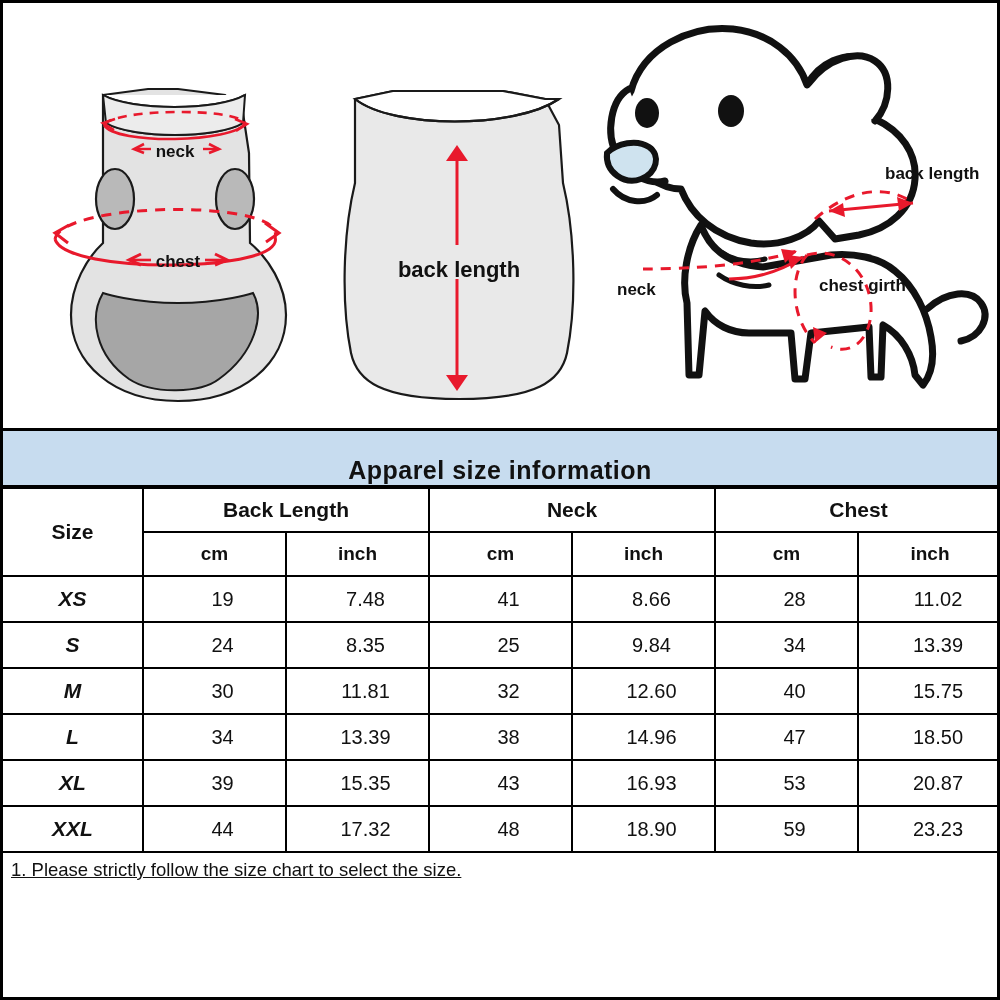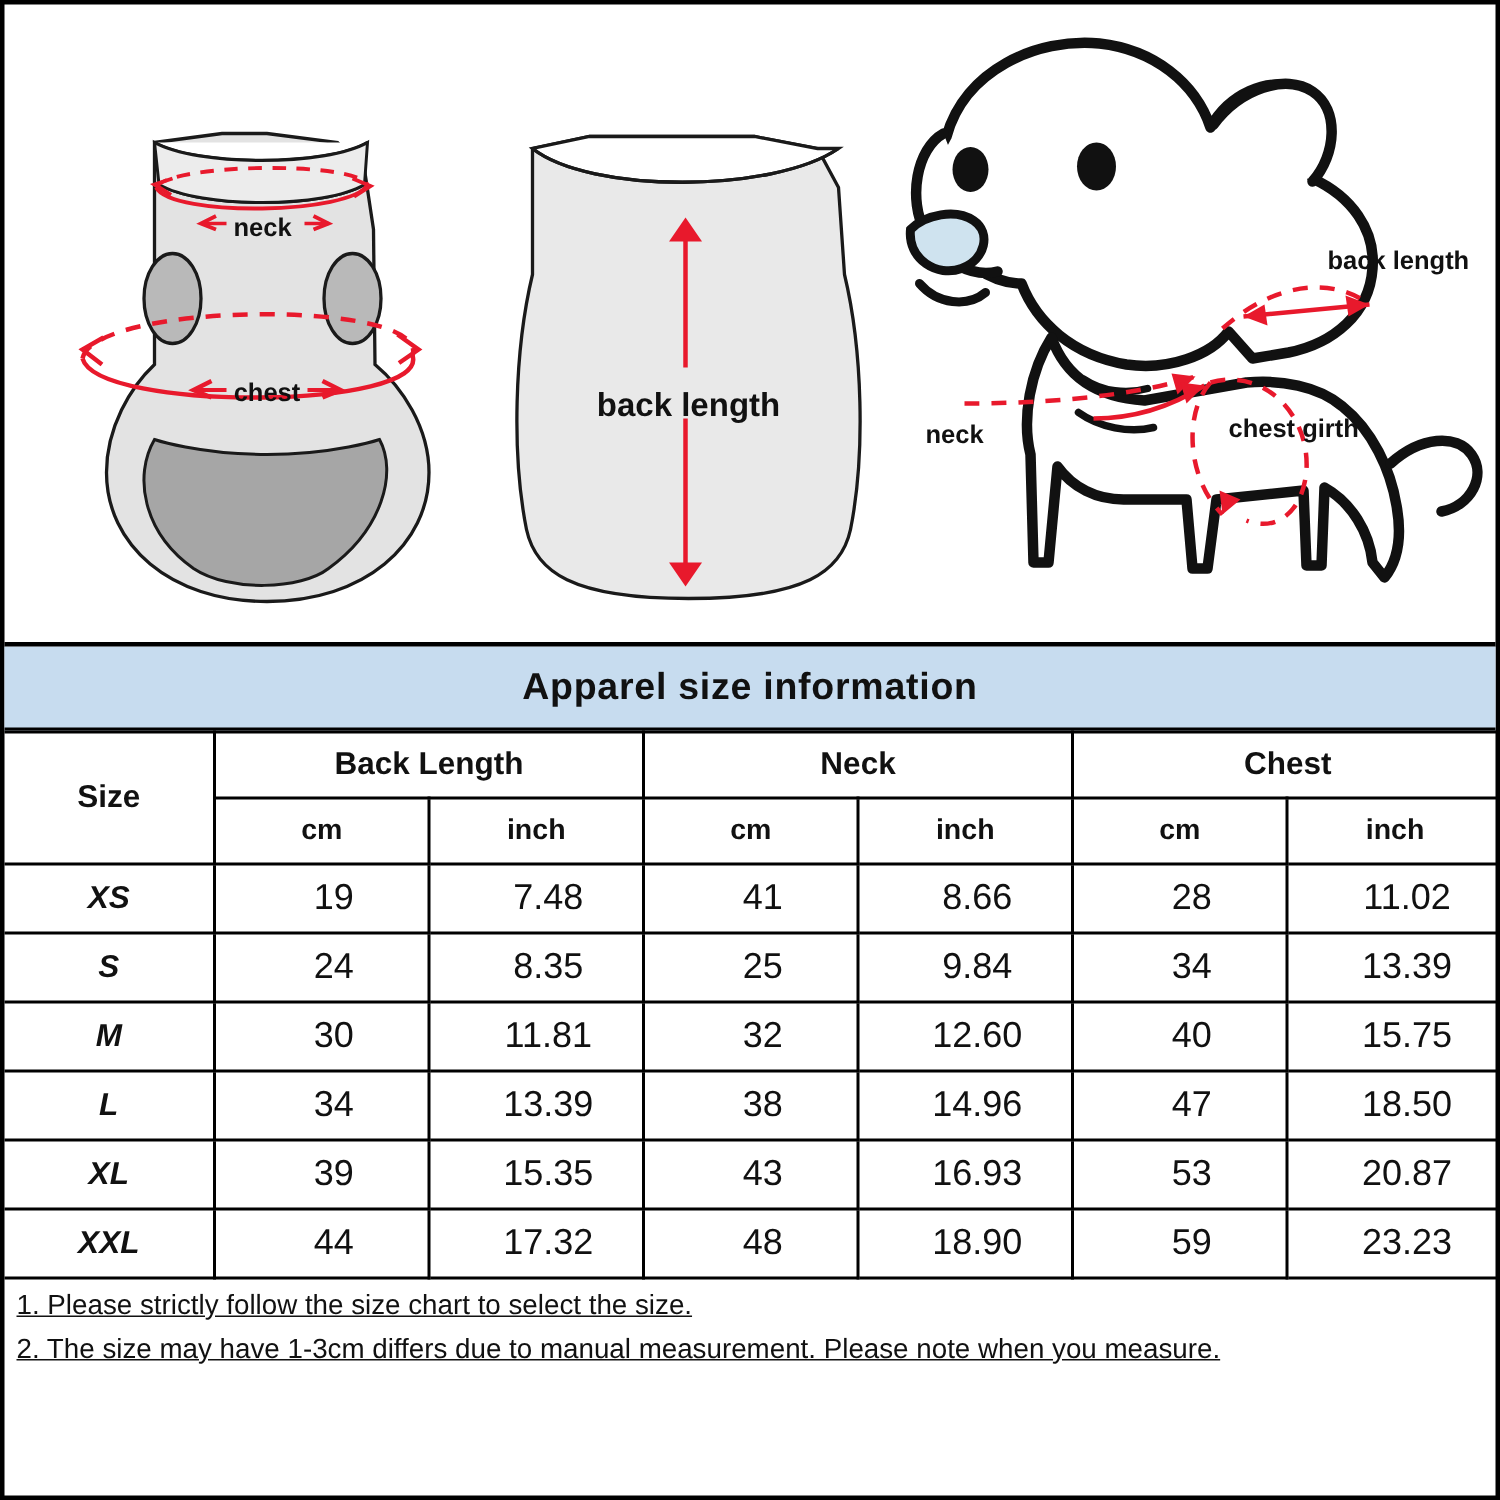--- a/index.html
+++ b/index.html
@@ -40,21 +40,21 @@
   .panel-dog { left: 580px; width: 417px; }
 
   .panel svg { display: block; }
 
   
   .title-bar {
     height: 56px;
     background: #c7dcef;
     border-bottom: 2px solid #000;
     display: flex;
-    align-items: center;
+    align-items: flex-end;
     justify-content: center;
     box-sizing: border-box;
   }
   .title-bar .title {
     font-size: 25px;
     font-weight: bold;
     letter-spacing: 0.5px;
     color: #111;
   }
 
@@ -87,21 +87,21 @@
     font-size: 19px;
     font-weight: bold;
     height: 42px;
   }
   table.size-table td.size-cell {
     font-size: 21px;
     font-weight: bold;
     font-style: italic;
   }
   table.size-table td.val {
-    font-size: 24px;
+    font-size: 20px;
     padding-left: 16px;
   }
   
   col.c-size   { width: 140px; }
   col.c-num    { width: 143px; }
 
   table.size-table tr td:first-child,
   table.size-table tr th:first-child { border-left: none; }
   table.size-table tr td:last-child,
   table.size-table tr th:last-child { border-right: none; }
@@ -325,16 +325,15 @@
         <td class="val">48</td>
         <td class="val">18.90</td>
         <td class="val">59</td>
         <td class="val">23.23</td>
       </tr>
     </tbody>
   </table>
 
   <div class="notes">
     <p>1. Please strictly follow the size chart  to select the size.</p>
-    <p>2. The size may have 1-3cm differs due to manual measurement. Please note when you measure.</p>
   </div>
 
 </div>
 
 </body></html>

